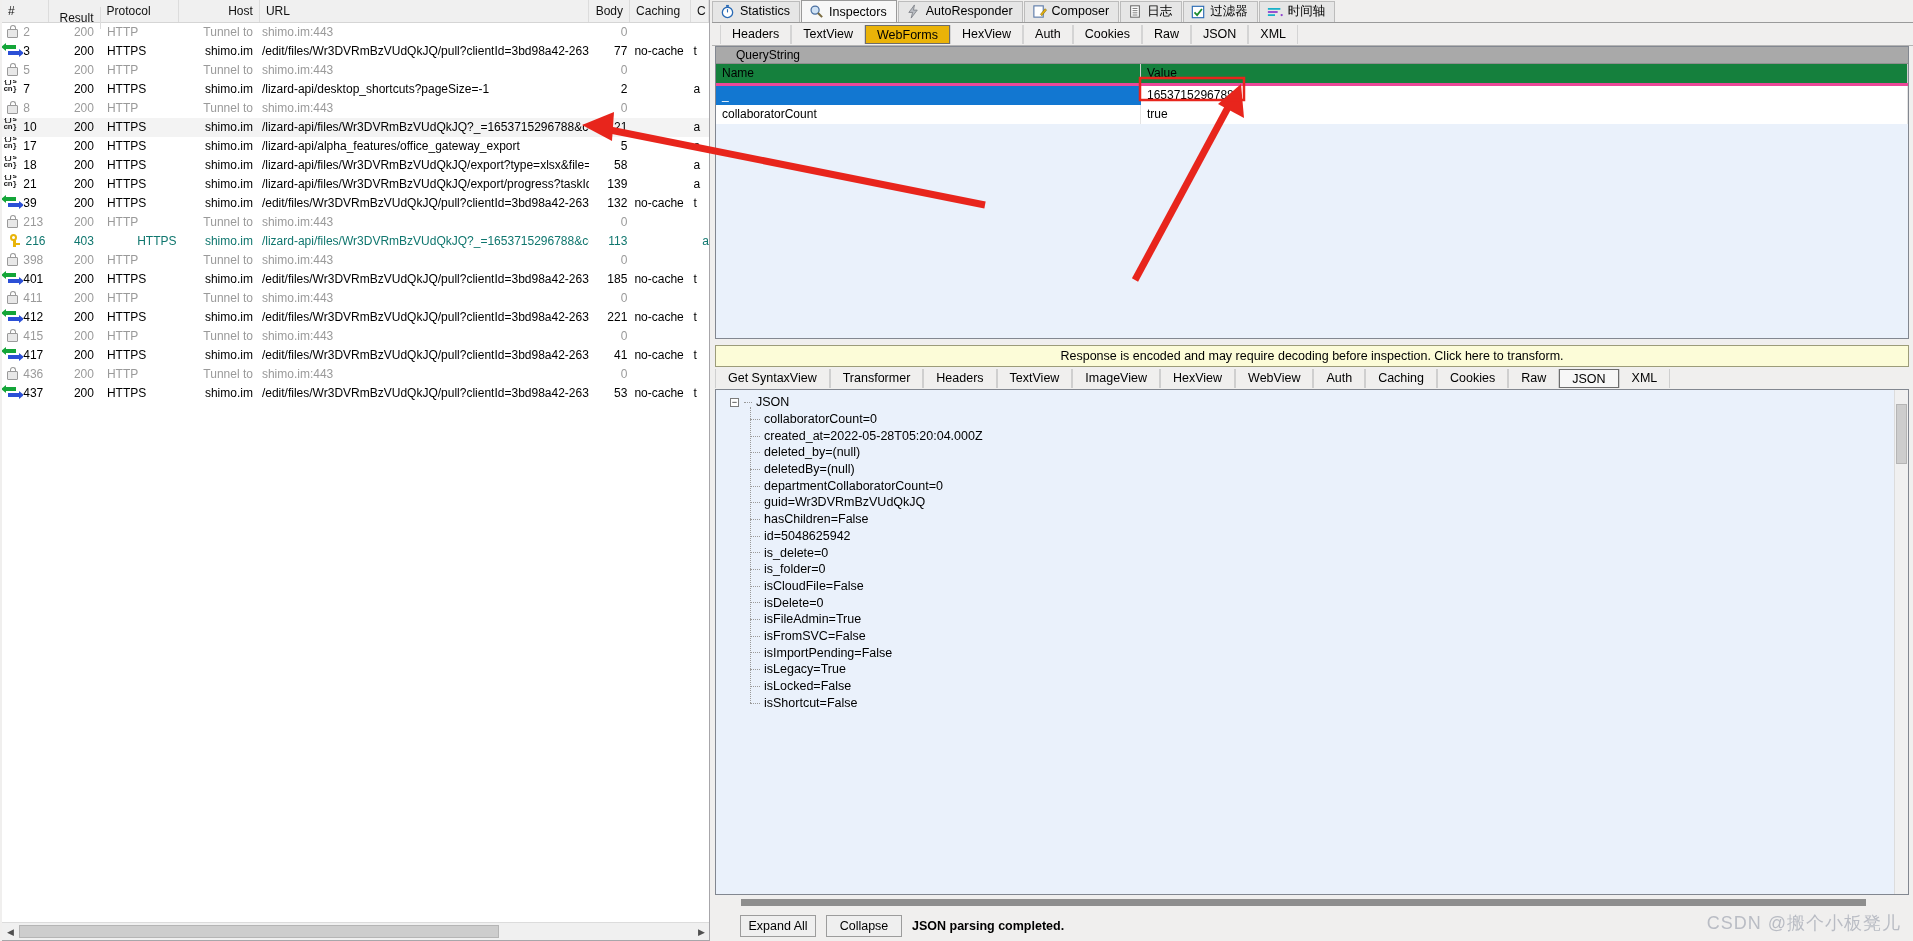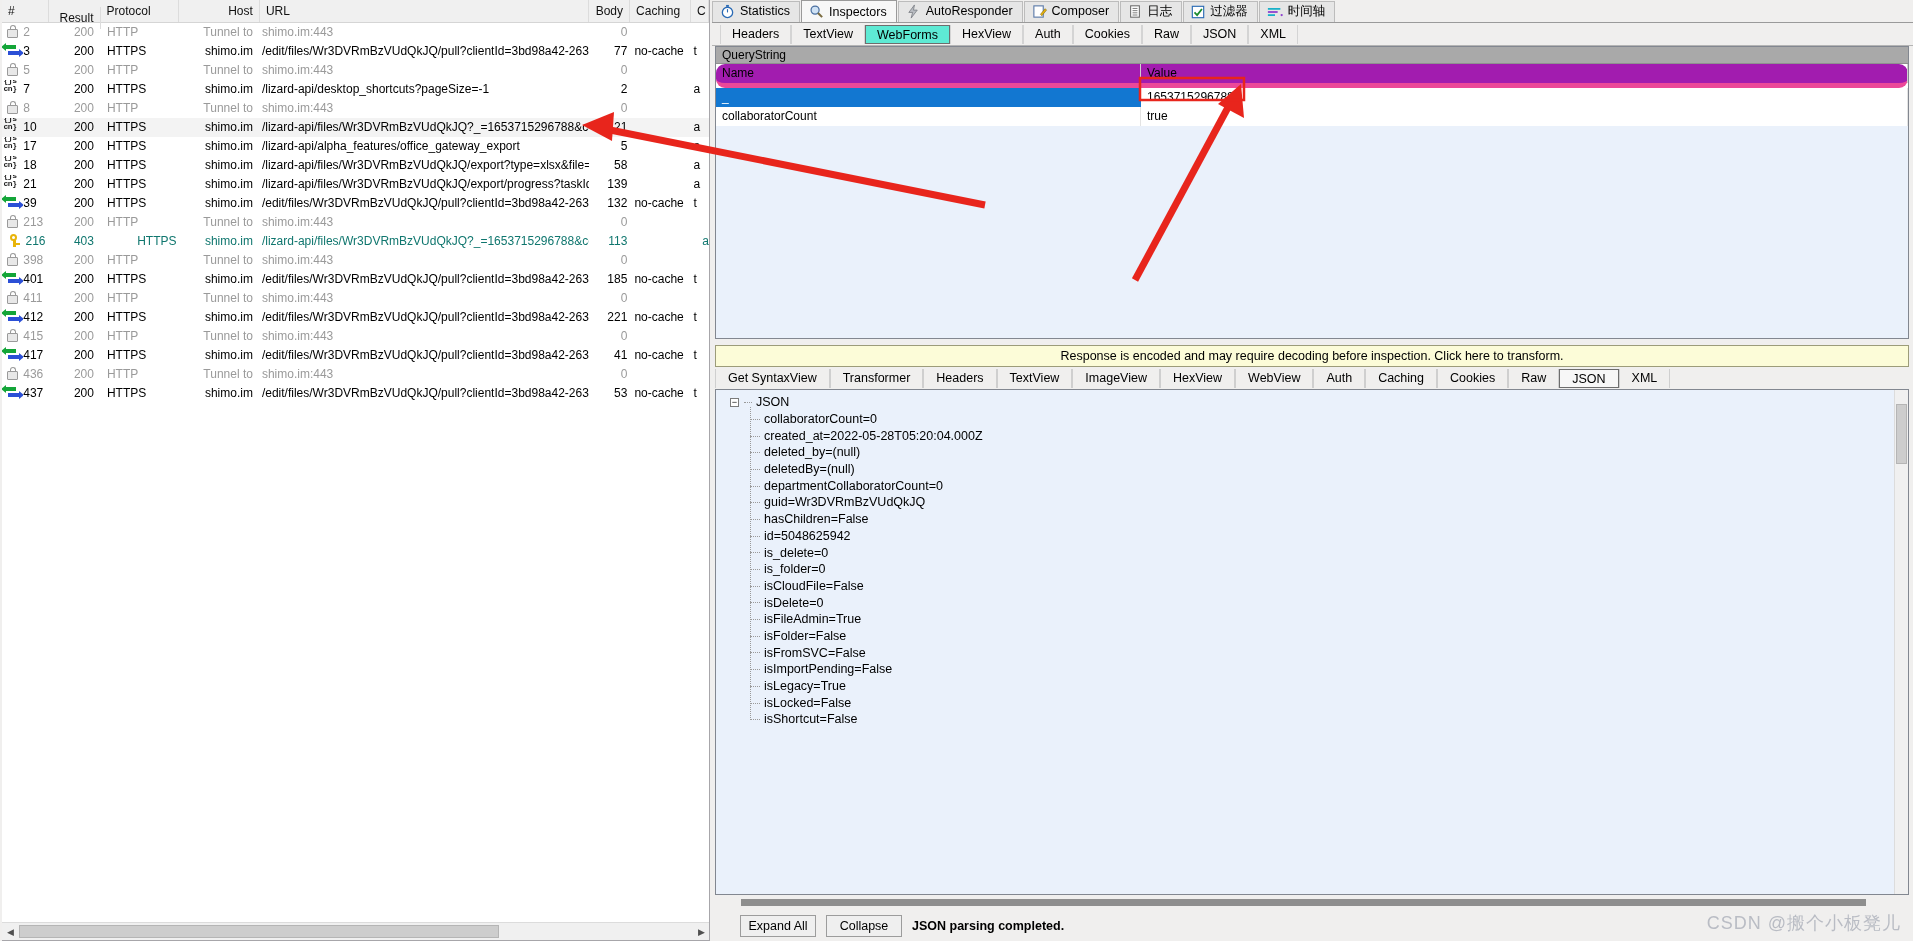--- a/index.html
+++ b/index.html
@@ -122,32 +122,32 @@
 
   .subtabbar{
     position:relative;height:22px;background:#f0efee;display:flex;align-items:center;
     padding-left:8px;border-bottom:1px solid #b4b4b4;
   }
   .stab{
     height:19px;line-height:19px;padding:0 11px;font-size:12.5px;
     border-left:1px solid #d4d4d4;border-right:1px solid #d4d4d4;
     box-sizing:border-box;color:#000;white-space:nowrap;background:transparent;
   }
-  .stab.active{border:1px solid #6d6d6d;background:#5eead4;}
+  .stab.active{border:1px solid #6d6d6d;background:#eab308;}
 
   
   .reqpane{
     position:absolute;left:3px;top:46px;width:1194px;height:293px;
     background:#fff;border:1px solid #828790;box-sizing:border-box;overflow:hidden;
   }
   .qs-title{
     height:16px;line-height:16px;background:#a9a9a9;color:#000;font-size:12px;
-    padding-left:6px;border-bottom:1px solid #8f8f8f;
-  }
-  .qs-head{display:flex;height:19px;background:#a21caf;border-bottom:5px solid #ec4899;border-radius:9px;}
+    padding-left:20px;border-bottom:1px solid #8f8f8f;
+  }
+  .qs-head{display:flex;height:19px;background:#15803d;border-bottom:3px solid #ec4899;}
   .qs-head .h{
     height:19px;line-height:19px;font-size:12px;padding-left:6px;box-sizing:border-box;
     border-right:1px solid #cfcfcf;
   }
   .qs-name{width:425px;}
   .qs-val{width:767px;}
   .qs-row{display:flex;height:19px;align-items:center;}
   .qs-row .c{height:19px;line-height:19px;font-size:12px;padding-left:6px;box-sizing:border-box;
     border-right:1px solid #e3e3e3;overflow:hidden;white-space:nowrap;}
   .qs-row.selected .c.qs-name{background:#1277d1;color:#fff;border-right:1px solid #1277d1;}
@@ -644,23 +644,20 @@
             <div class="jt-item">
               <span>isCloudFile=False</span>
             </div>
             <div class="jt-item">
               <span>isDelete=0</span>
             </div>
             <div class="jt-item">
               <span>isFileAdmin=True</span>
             </div>
             <div class="jt-item">
-              <span>isFolder=False</span>
-            </div>
-            <div class="jt-item">
               <span>isFromSVC=False</span>
             </div>
             <div class="jt-item">
               <span>isImportPending=False</span>
             </div>
             <div class="jt-item">
               <span>isLegacy=True</span>
             </div>
             <div class="jt-item">
               <span>isLocked=False</span>

